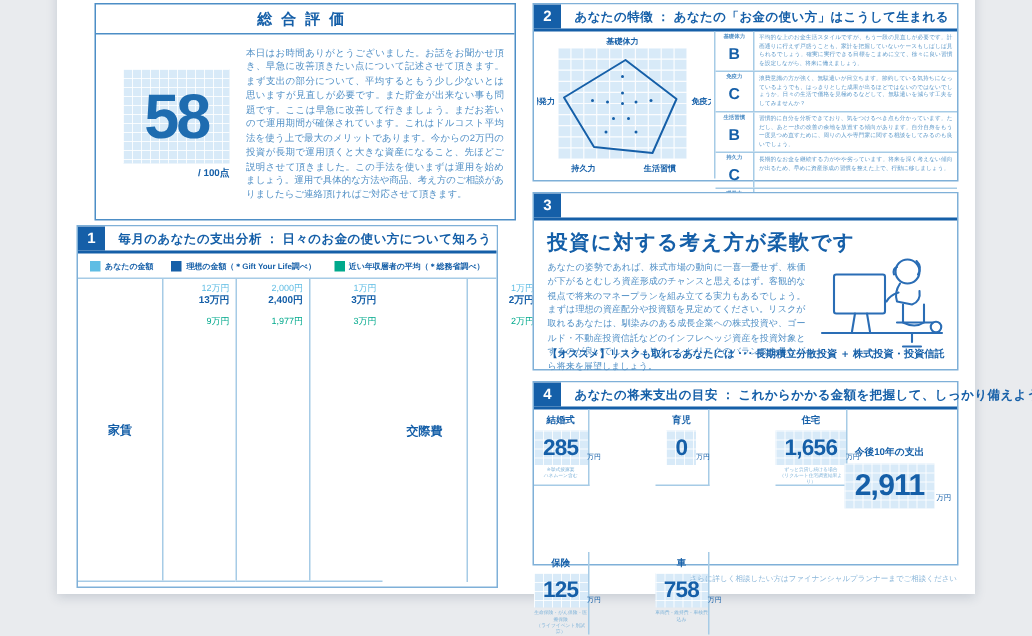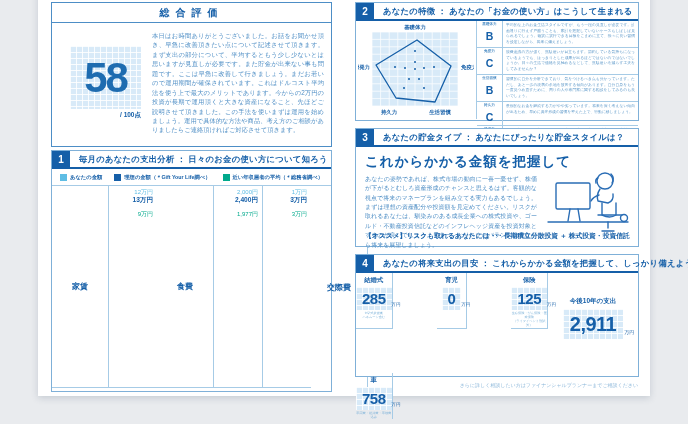--- a/index.html
+++ b/index.html
@@ -16,21 +16,21 @@
   .sec-num { width:18px; background:#155fa8; color:#fff; font-weight:bold; font-size:10px;
     display:flex; align-items:center; justify-content:center; flex:none; }
   .sec-title { color:#155fa8; font-weight:bold; font-size:8.3px; display:flex; align-items:center; padding-left:9px;
     letter-spacing:.3px; white-space:nowrap; }
   .checker { background-color:#d8eaf8;
     background-image:linear-gradient(rgba(255,255,255,.85) 1px,transparent 1px),
                      linear-gradient(90deg,rgba(255,255,255,.85) 1px,transparent 1px);
     background-size:6px 6px; }
 
   
-  .overall { top:12px; left:0; width:281px; height:145px; border-color:#4d8ec6; }
+  .overall { top:12px; left:12px; width:281px; height:145px; border-color:#4d8ec6; }
   .overall-title { height:20px; border-bottom:1px solid #4d8ec6; color:#155fa8; font-weight:bold;
     font-size:10px; letter-spacing:6px; display:flex; align-items:center; justify-content:center; }
   .score-block { position:absolute; left:18px; top:43px; width:71px; height:63px;
     display:flex; align-items:center; justify-content:center; }
   .score-num { font-size:42px; font-weight:bold; color:#1e6cb0; letter-spacing:-2px; }
   .score-denom { position:absolute; left:18px; top:108px; width:71px; text-align:right;
     font-size:6.5px; font-weight:bold; color:#155fa8; }
   .overall-comment { position:absolute; left:100px; top:28px; width:172px; font-size:6.3px;
     line-height:1.5; color:#4e8ec5; text-align:justify; }
 
@@ -142,21 +142,20 @@
             <div class="bar b3" style="width: 69%;"></div>
           </div>
           <div class="vals">
             <div class="val1">12万円</div>
             <div class="val2">13万円</div>
             <div class="val3">9万円</div>
           </div>
         </div>
 
         <div class="chart-row">
-          <div class="cat">食費</div>
           <div class="bars">
             <div class="bar b1" style="width: 83%;"></div>
             <div class="bar b2" style="width: 100%;"></div>
             <div class="bar b3" style="width: 82%;"></div>
           </div>
           <div class="vals">
             <div class="val1">2,000円</div>
             <div class="val2">2,400円</div>
             <div class="val3">1,977円</div>
           </div>
@@ -268,24 +267,23 @@
             </div>
             <div class="trait-text">投資に対する考え方が柔軟です。市場の変化に素早く反応できる素質があります。ただし、慎重さに欠け、勢いだけで判断すると損をしている可能性があります。もう一段の分析力を身につけると更に良くなるでしょう。</div>
           </div>
         </div>
       </div>
     </div>
 
     <div class="box sec3">
       <div class="sec-header">
         <div class="sec-num">3</div>
-        <div class="sec-title">あなたの貯金タイプ ： あなたにぴったりな貯金スタイルは？</div>
       </div>
       <div class="sec3-content">
-        <div class="type-name">これからかかる金額を把握して</div>
+        <div class="type-name">投資に対する考え方が柔軟です</div>
         <div class="type-desc">あなたの姿勢であれば、株式市場の動向に一喜一憂せず、株価が下がるとむしろ資産形成のチャンスと思えるはず。客観的な視点で将来のマネープランを組み立てる実力もあるでしょう。まずは理想の資産配分や投資額を見定めてください。リスクが取れるあなたは、馴染みのある成長企業への株式投資や、ゴールド・不動産投資信託などのインフレヘッジ資産を投資対象とするのが良いでしょう。リターンとリスクのバランスを見ながら将来を展望しましょう。</div>
         <div class="advisor">
           <svg width="92" height="66" viewBox="0 0 92 66" fill="none" stroke="#2a6db5" stroke-width="1.4" stroke-linecap="round" stroke-linejoin="round">
             <rect x="14" y="14" width="34" height="26" rx="1.5"></rect>
             <path d="M28 40 L26 52 M36 40 L38 52"></path>
             <path d="M6 53 H86"></path>
             <circle cx="63" cy="12" r="8"></circle>
             <path d="M56 9 q-3 1 -2 5"></path>
             <path d="M69 5 q4 4 1 9"></path>
             <path d="M58 20 q-4 6 -2 12 l10 2 q6 -2 5 -9"></path>
@@ -317,20 +315,29 @@
           </div>
           <div class="cost-cell">
             <div class="cost-label">育児</div>
             <div class="cost-numwrap checker">
               <span class="cost-num">0</span>
               <span class="cost-unit">万円</span>
             </div>
             <div class="cost-note"></div>
           </div>
           <div class="cost-cell">
+            <div class="cost-label">住宅</div>
+            <div class="cost-numwrap checker">
+              <span class="cost-num">1,656</span>
+              <span class="cost-unit">万円</span>
+            </div>
+            <div class="cost-note">ずっと賃貸し続ける場合
+（リクルート住宅調査結果より）</div>
+          </div>
+          <div class="cost-cell">
             <div class="cost-label">保険</div>
             <div class="cost-numwrap checker">
               <span class="cost-num">125</span>
               <span class="cost-unit">万円</span>
             </div>
             <div class="cost-note">生命保険・がん保険・医療保険
 （ライフイベント別試算）</div>
           </div>
           <div class="cost-cell">
             <div class="cost-label">車</div>

